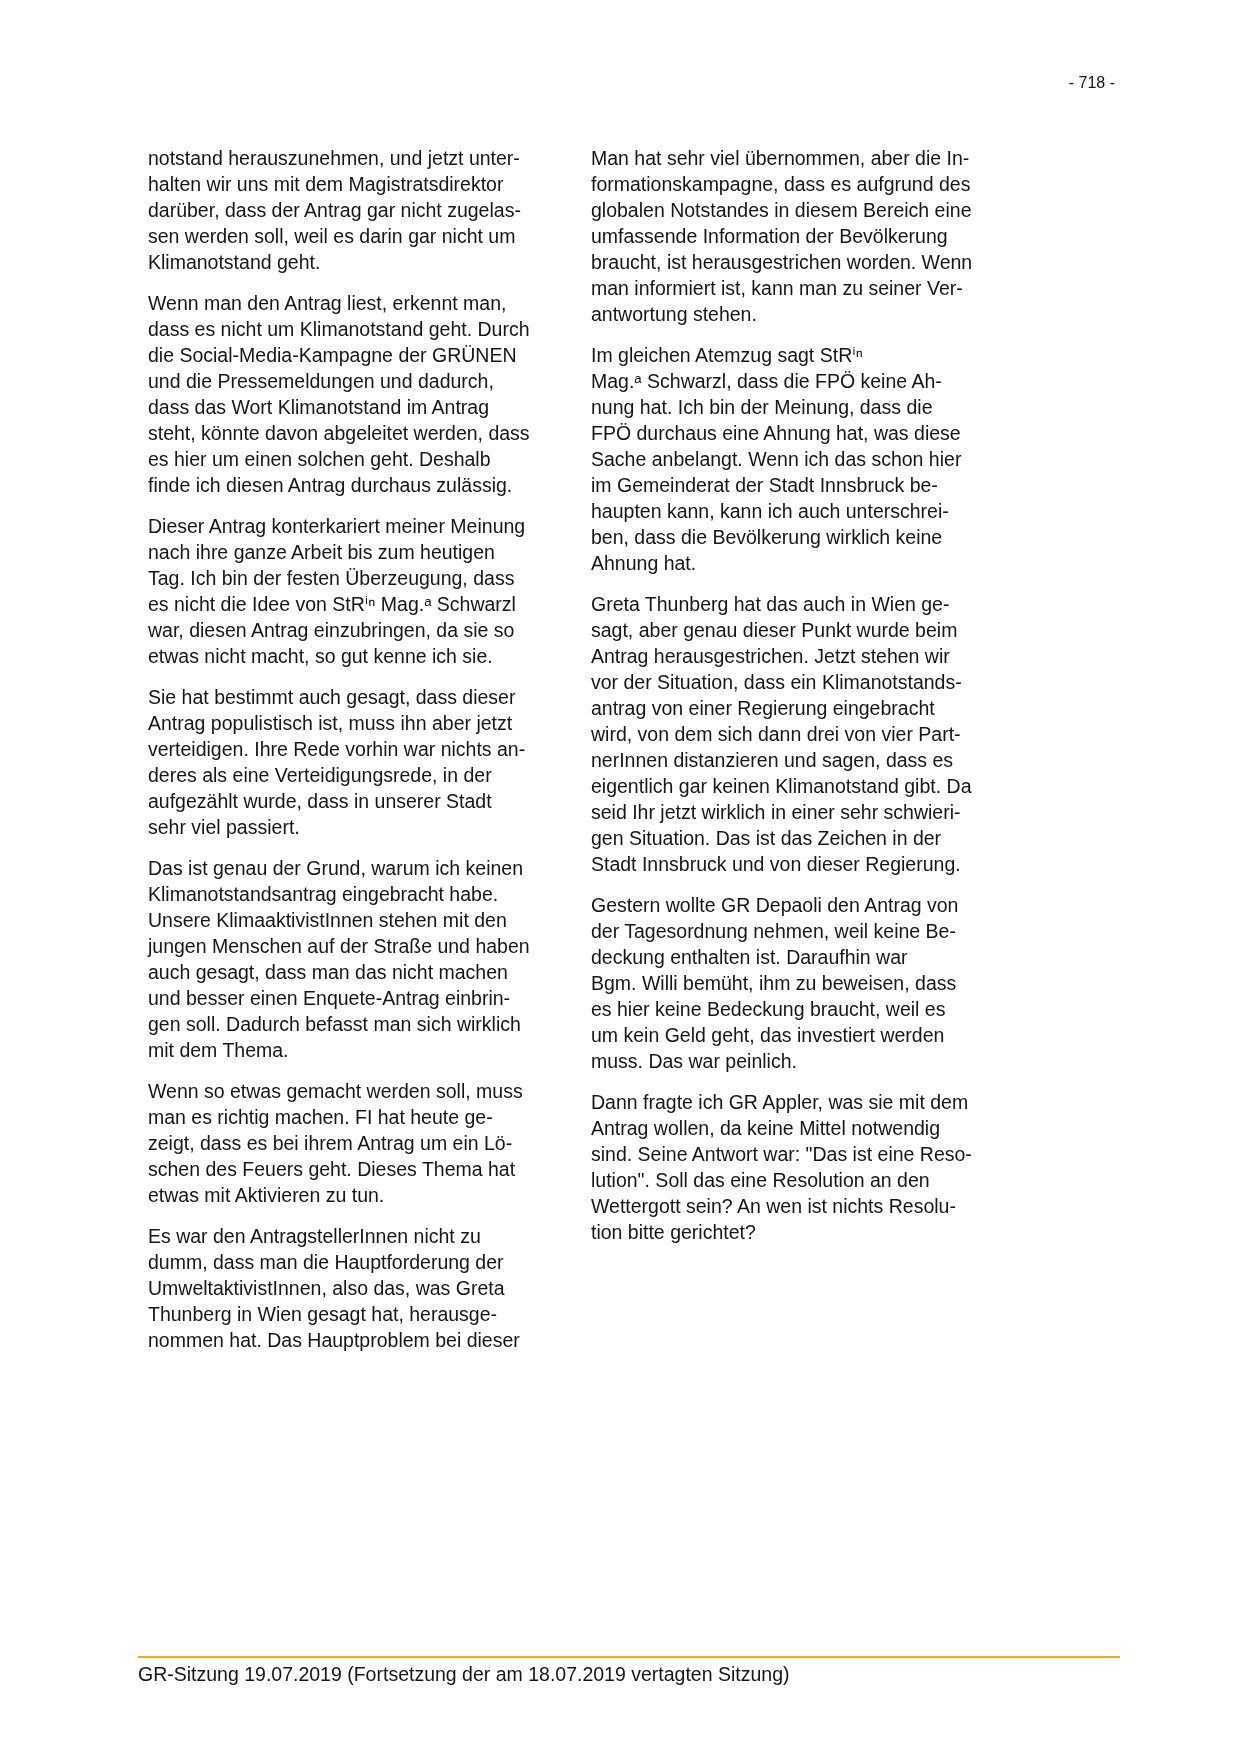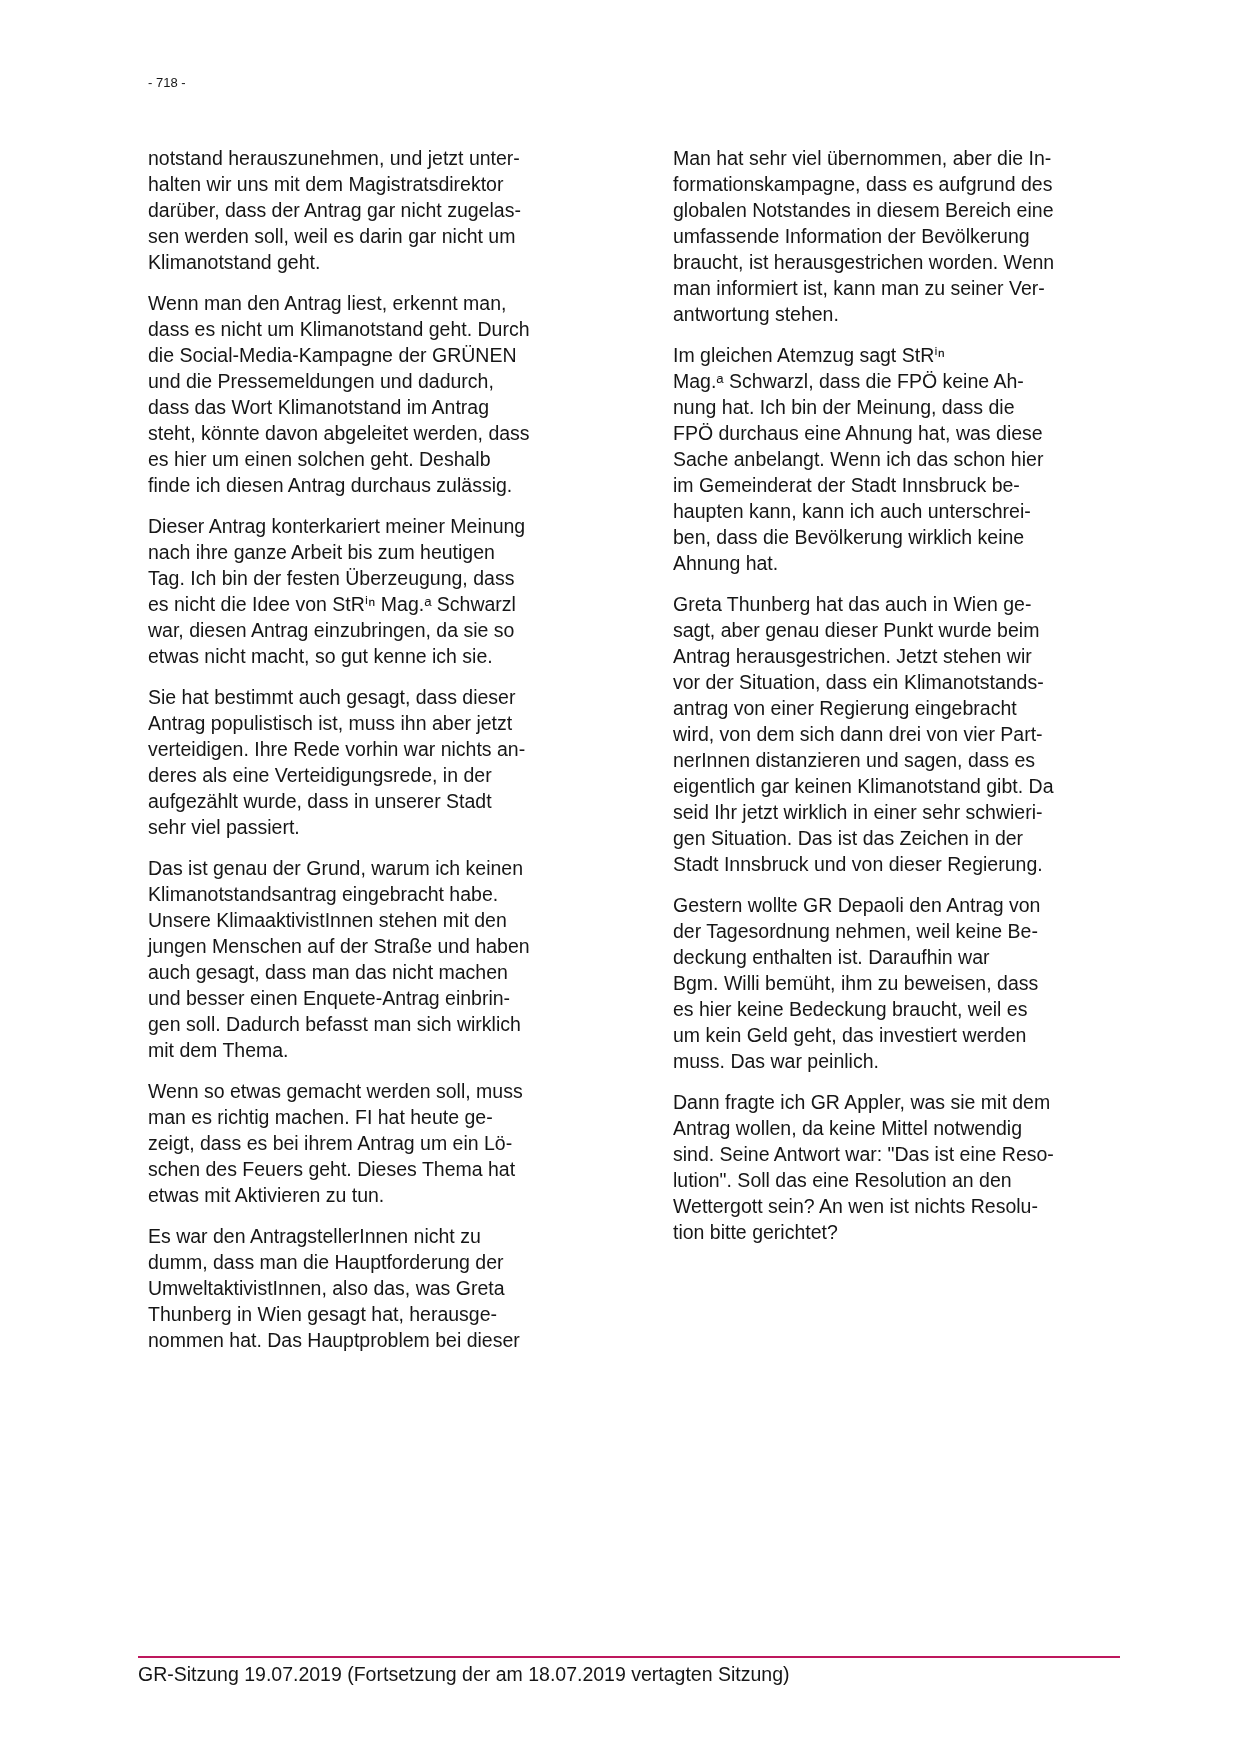--- a/index.html
+++ b/index.html
@@ -14,51 +14,50 @@
     background: #ffffff;
     overflow: hidden;
     font-family: "Liberation Sans", "DejaVu Sans", sans-serif;
     color: #161616;
   }
   .page-number {
     position: absolute;
     top: 72px;
     left: 148px;
     width: 967px;
-    text-align: left;
-    font-size: 13px;
+    text-align: right;
+    font-size: 16px;
     line-height: 22px;
     white-space: pre;
   }
   .columns {
     position: absolute;
     top: 145px;
     left: 148px;
     display: flex;
-    gap: 82px;
     align-items: flex-start;
   }
   .col {
     width: 443px;
     flex: 0 0 auto;
   }
   .para {
     margin: 0 0 15px 0;
     font-size: 19.5px;
     line-height: 26px;
     white-space: pre;
     letter-spacing: 0;
   }
   .para:last-child { margin-bottom: 0; }
   .footer {
     position: absolute;
     left: 138px;
     top: 1656px;
     width: 982px;
-    border-top: 2px solid #be185d;
+    border-top: 2px solid #eab308;
     padding-top: 4px;
   }
   .footer-text {
     font-size: 19.5px;
     line-height: 24px;
     white-space: pre;
   }
 </style>
 </head>
 <body>

